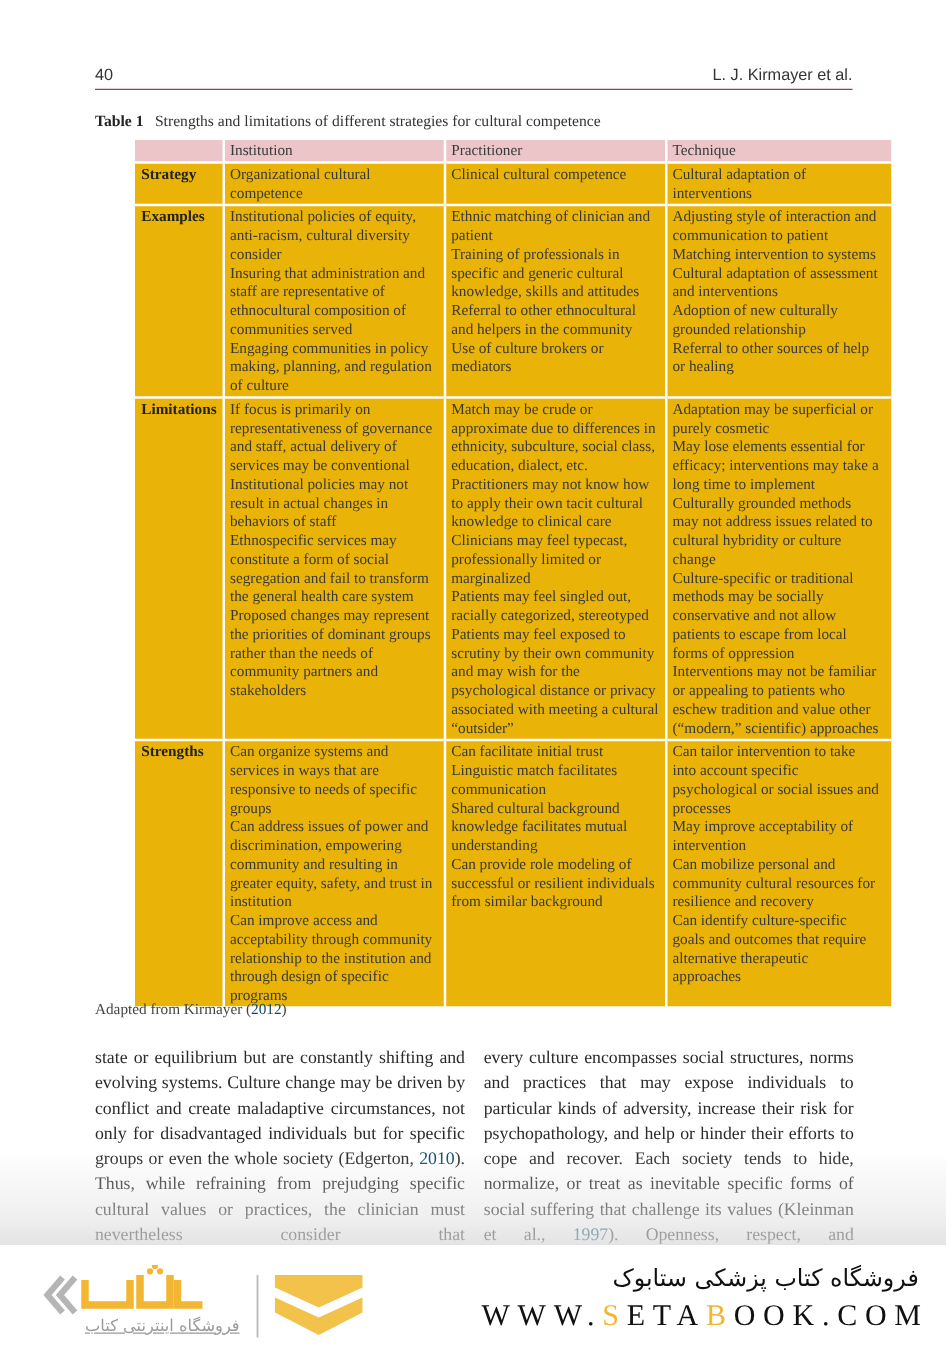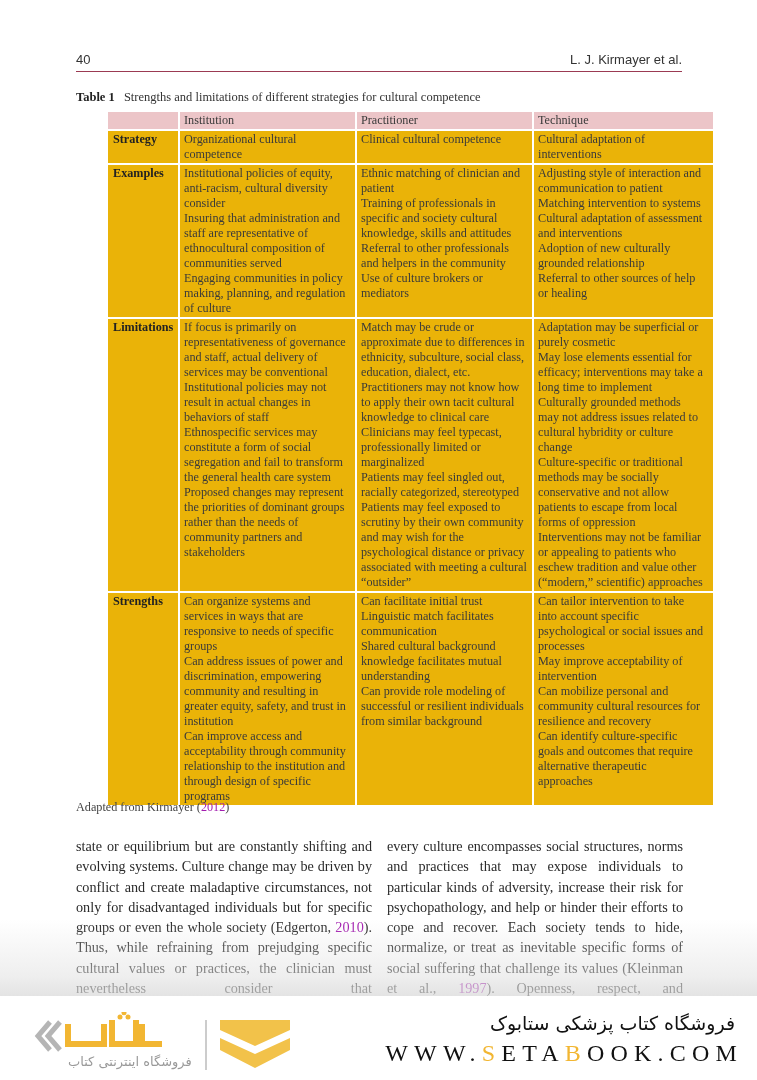--- a/index.html
+++ b/index.html
@@ -38,21 +38,21 @@
       border-left: 2px solid #ffffff; border-top: 2px solid #ffffff;
     }
     .data-table thead th { background: #ecc5c8; height: 18px; padding-top: 1px; }
     .data-table tbody td { background: #eab308; }
     .data-table tbody td.row-label { font-weight: bold; color: #222; padding-left: 5px; }
     .data-table td .line { display: block; }
 
     .table-footnote {
       position: absolute; left: 76px; top: 800px; font-size: 12.2px; color: #444;
     }
-    .cite-link { color: #a21caf; }
+    .cite-link { color: #0c4a6e; }
 
     .body-col {
       position: absolute; top: 836px; width: 296px;
       font-size: 14.2px; line-height: 20.3px; color: #2a2a2a; text-align: justify;
     }
     .body-col.left { left: 76px; }
     .body-col.right { left: 387px; }
     .body-col p { text-align: justify; text-align-last: justify; }
 
     .fade-overlay {
@@ -60,21 +60,21 @@
       background: linear-gradient(to bottom, rgba(255,255,255,0) 0%, rgba(225,225,225,0.55) 70%, rgba(215,215,215,0.75) 100%);
       pointer-events: none;
     }
 
     .banner {
       position: absolute; left: 0; top: 996px; width: 757px; height: 84px; background: #ffffff;
     }
     .banner-logo { position: absolute; left: 28px; top: 16px; width: 270px; height: 60px; }
     .logo-text-fa {
       position: absolute; left: 40px; top: 42px; font-family: "DejaVu Sans", sans-serif;
-      font-size: 13px; color: #9a9a9a; direction: rtl; white-space: nowrap;
+      font-size: 13px; color: #9a9a9a; direction: rtl; white-space: nowrap; text-decoration: underline;
     }
     .shop-title-fa {
       position: absolute; right: 22px; top: 16px; font-family: "DejaVu Sans", sans-serif;
       font-size: 19px; color: #111; direction: rtl; white-space: nowrap; text-align: center;
     }
     .shop-url {
       position: absolute; right: 14px; top: 44px; font-family: Liberation Serif, serif;
       font-size: 24px; letter-spacing: 6.2px; color: #111; white-space: nowrap;
     }
     .shop-url .accent { color: #f2b632; }
@@ -133,23 +133,23 @@
           <span class="line">ethnocultural composition of</span>
           <span class="line">communities served</span>
           <span class="line">Engaging communities in policy</span>
           <span class="line">making, planning, and regulation</span>
           <span class="line">of culture</span>
         </td>
       <td>
           <span class="line">Ethnic matching of clinician and</span>
           <span class="line">patient</span>
           <span class="line">Training of professionals in</span>
-          <span class="line">specific and society cultural</span>
+          <span class="line">specific and generic cultural</span>
           <span class="line">knowledge, skills and attitudes</span>
-          <span class="line">Referral to other professionals</span>
+          <span class="line">Referral to other ethnocultural</span>
           <span class="line">and helpers in the community</span>
           <span class="line">Use of culture brokers or</span>
           <span class="line">mediators</span>
         </td>
       <td>
           <span class="line">Adjusting style of interaction and</span>
           <span class="line">communication to patient</span>
           <span class="line">Matching intervention to systems</span>
           <span class="line">Cultural adaptation of assessment</span>
           <span class="line">and interventions</span>

